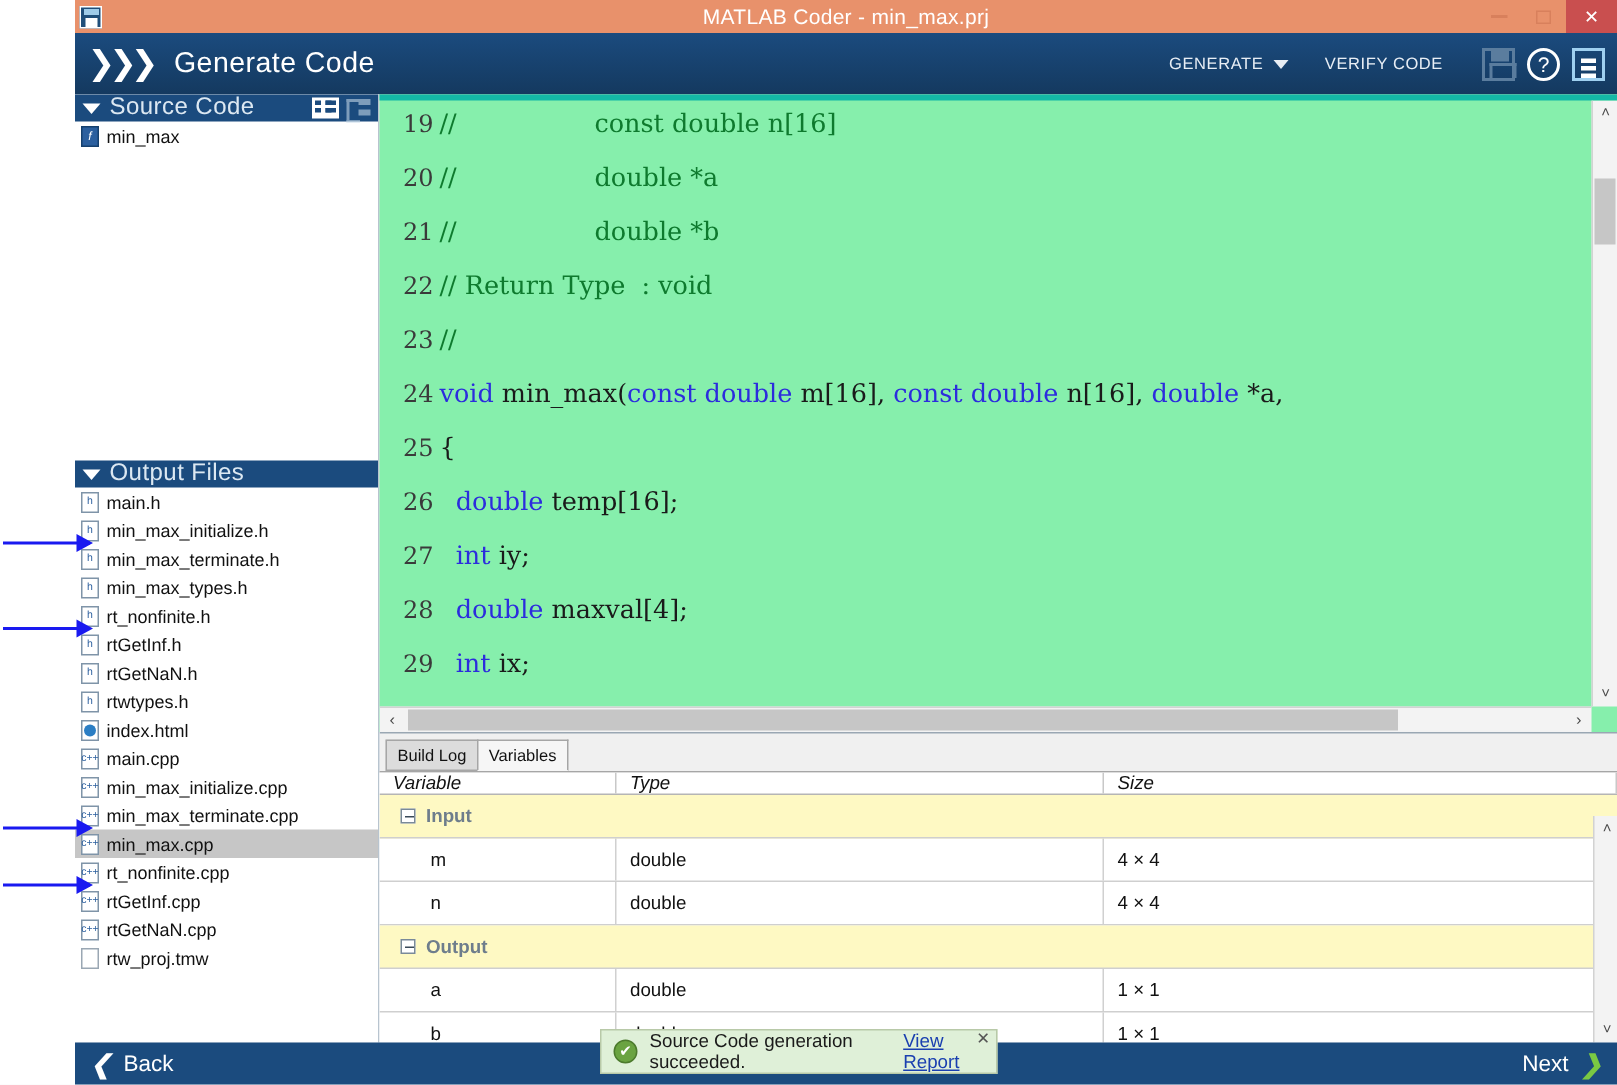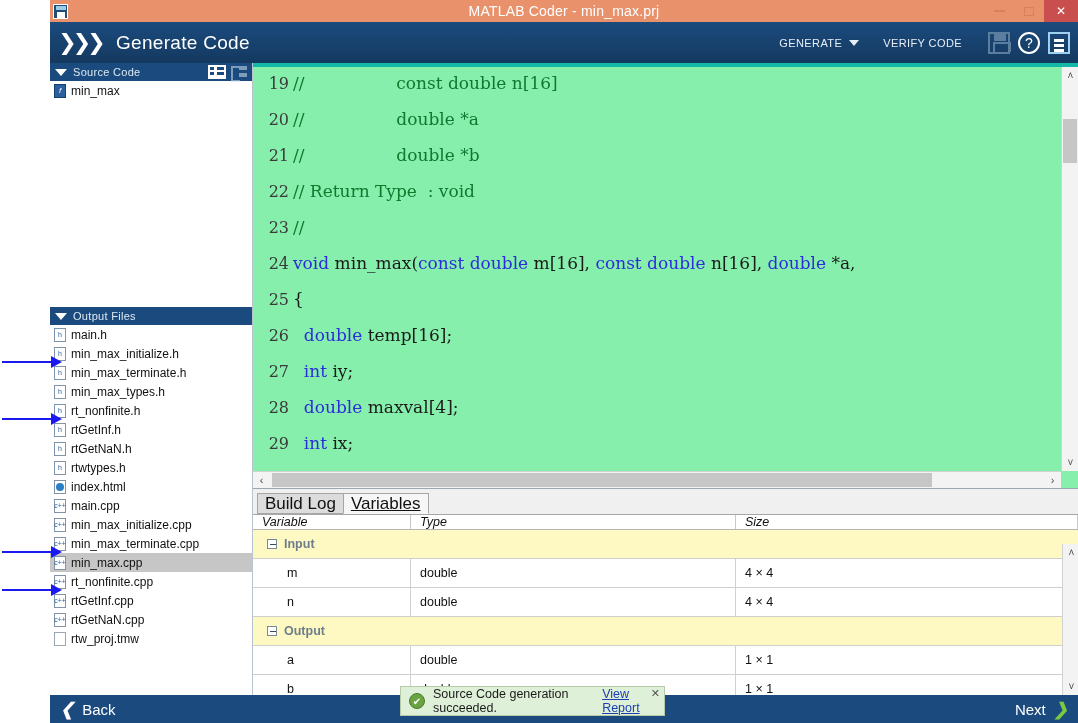--- a/index.html
+++ b/index.html
@@ -96,21 +96,21 @@
     position:relative;
   }
   .section-head {
     height:18px; background:#1b4b7e; display:flex; align-items:center;
     color:#dce8f2; font-size:11.5px; padding-left:5px; gap:6px;
   }
   .tri-down {
     width:0; height:0; border-left:6px solid transparent; border-right:6px solid transparent;
     border-top:7px solid #ffffff;
   }
-  .section-head .lbl { font-size:11px; letter-spacing:.3px; }
+  .section-head .lbl { font-size:16px; letter-spacing:.3px; }
   .head-icons { margin-left:auto; display:flex; gap:4px; padding-right:4px; }
   .vi { width:18px; height:14px; display:block; position:relative; }
   .vi.listview { background:#ffffff; }
   .vi.listview::before {
     content:""; position:absolute; left:2px; top:2px; width:4px; height:3px; background:#1b4b7e;
     box-shadow:0 5px 0 #1b4b7e, 7px 0 0 #1b4b7e, 7px 5px 0 #1b4b7e, 0 -0px 0 0 transparent;
   }
   .vi.listview::after {
     content:""; position:absolute; left:9px; top:2px; width:7px; height:3px; background:#1b4b7e;
     box-shadow:0 5px 0 #1b4b7e;
@@ -204,25 +204,25 @@
   .hthumb { height:14px; background:#c6c6c6; margin:0 2px; flex:0 0 auto; }
   .hs-spacer { flex:1 1 auto; }
 
   
   .bottompanel {
     flex:1 1 auto; background:#f0f0f0; display:flex; flex-direction:column;
     min-height:0; border-top:1px solid #9aa7b3; padding-top:4px;
   }
   .tabrow { display:flex; align-items:flex-end; padding-left:4px; height:21px; }
   .tab {
-    font-size:17px; padding:2px 7px 2px 7px; border:1px solid #a6a6a6;
+    font-size:11px; padding:2px 7px 2px 7px; border:1px solid #a6a6a6;
     background:#dcdcdc; color:#111111; margin-right:-1px; height:21px;
     display:flex; align-items:center;
   }
-  .tab.active { background:#f6f6f6; border-bottom-color:#f6f6f6;text-decoration:underline; }
+  .tab.active { background:#f6f6f6; border-bottom-color:#f6f6f6; }
   .tablebox { flex:1 1 auto; background:#ffffff; border-top:1px solid #a6a6a6; position:relative;
               overflow:hidden; display:flex; flex-direction:column; }
   .trow { display:flex; align-items:center; height:29px; font-size:12.5px; color:#111111; }
   .thead { height:29px; border-bottom:1px solid #b5b5b5; background:#ffffff;font-style:italic; }
   .tcell { padding-left:9px; overflow:hidden; white-space:nowrap; }
   .c1 { width:158px; flex:0 0 158px; border-right:1px solid #d0d0d0; height:100%; display:flex; align-items:center; }
   .c2 { width:325px; flex:0 0 325px; border-right:1px solid #d0d0d0; height:100%; display:flex; align-items:center; }
   .c3 { flex:1 1 auto; height:100%; display:flex; align-items:center; }
   .thead .c1,.thead .c2,.thead .c3 { border-right:1px solid #c8c8c8; }
   .grow { border-bottom:1px solid #cfcfcf; background:#fef9c3; color:#6e7d8c; font-weight:bold; }

